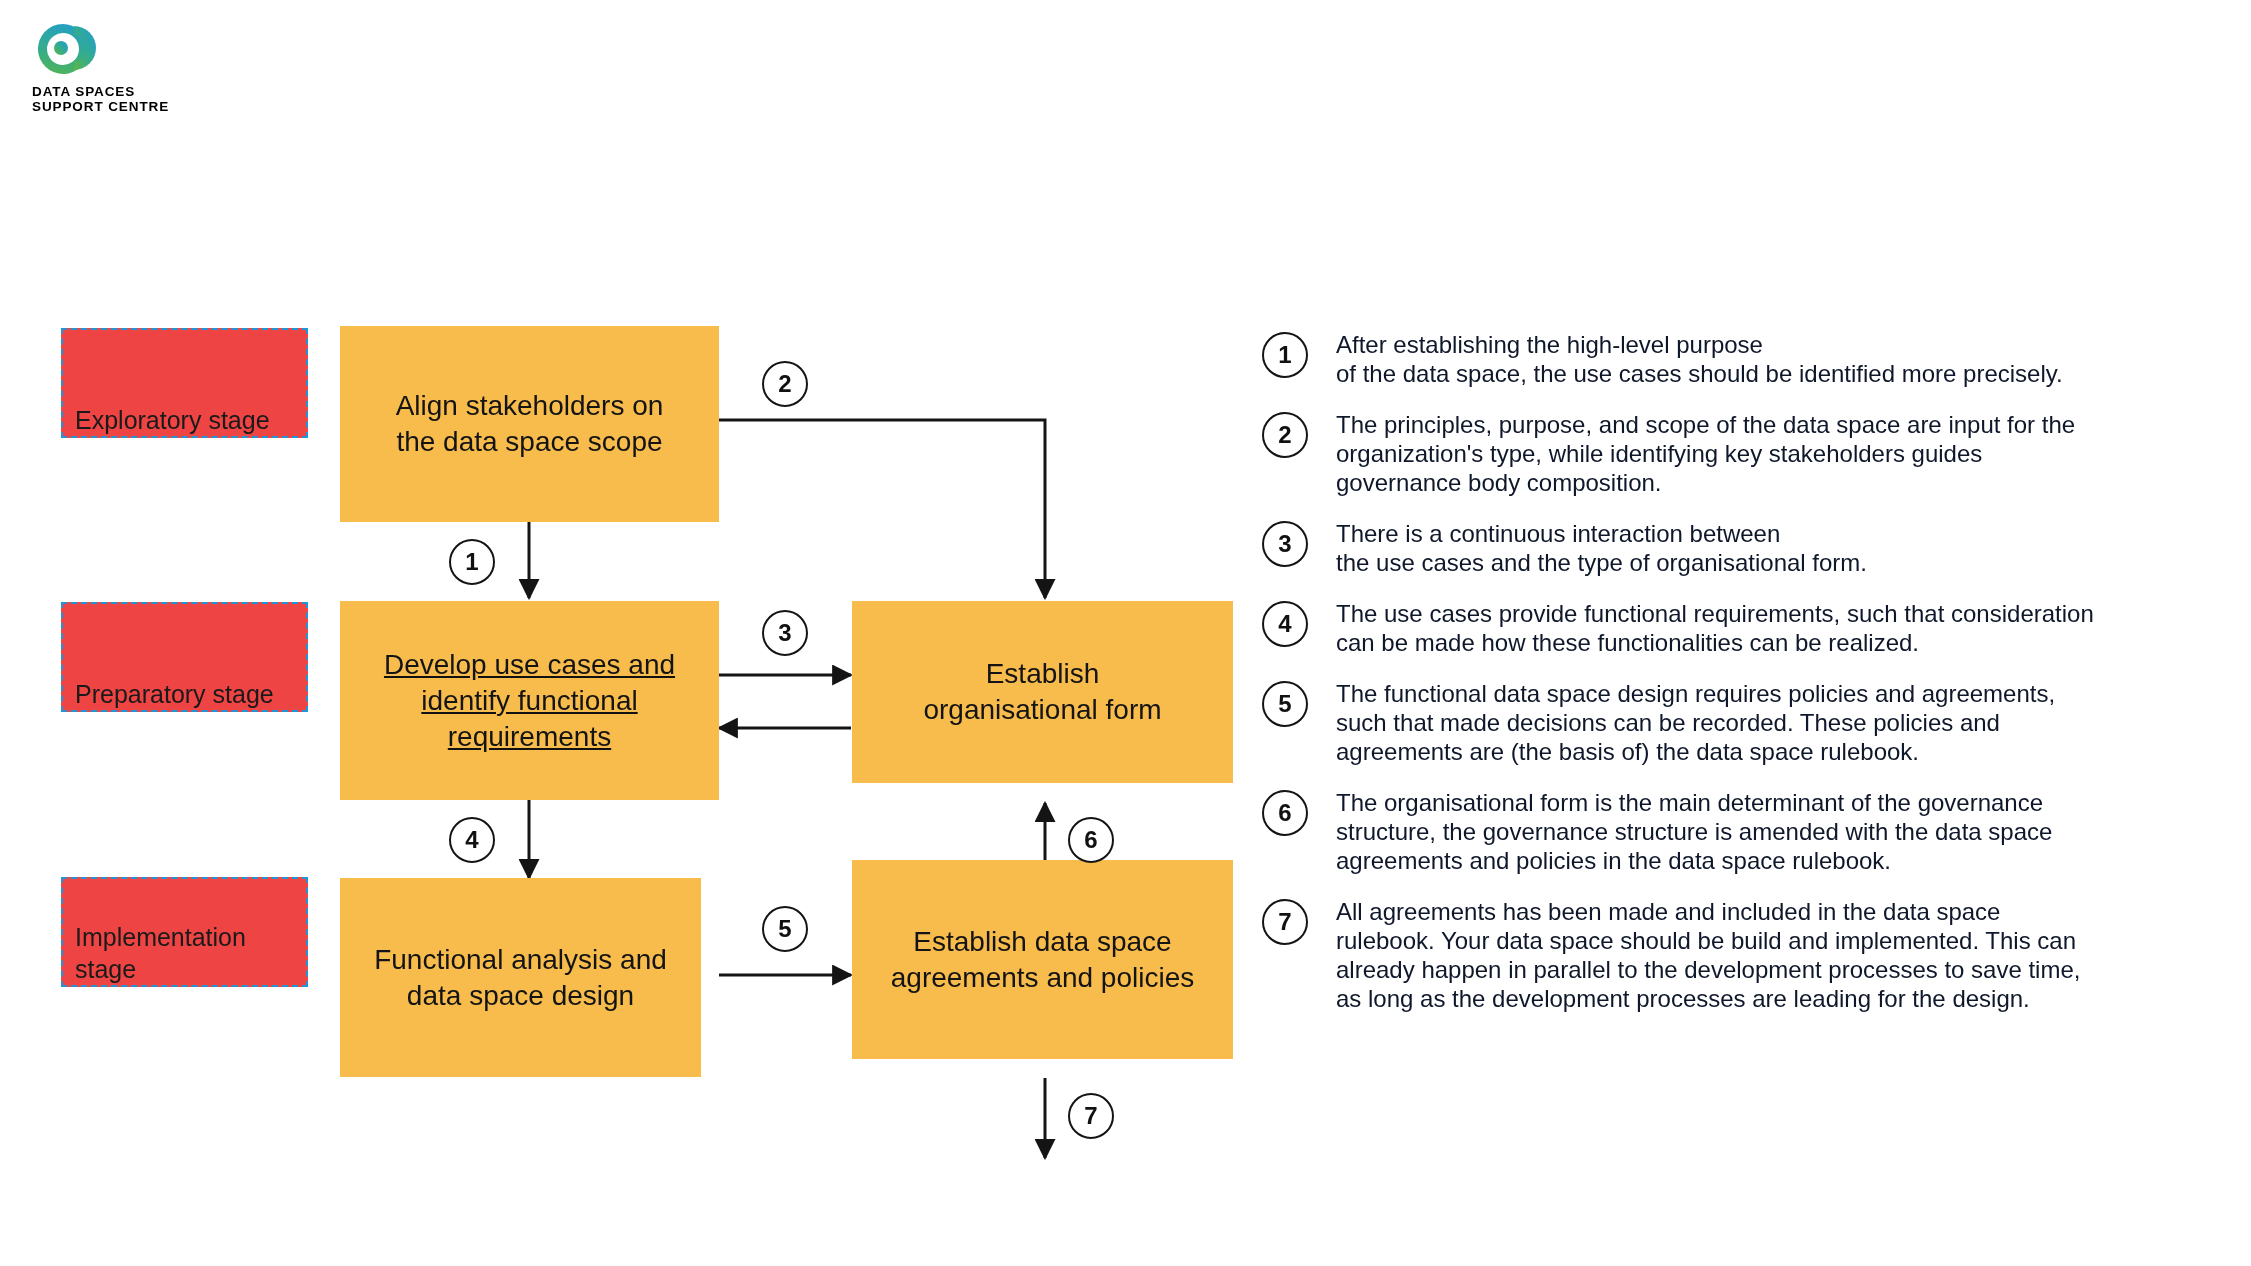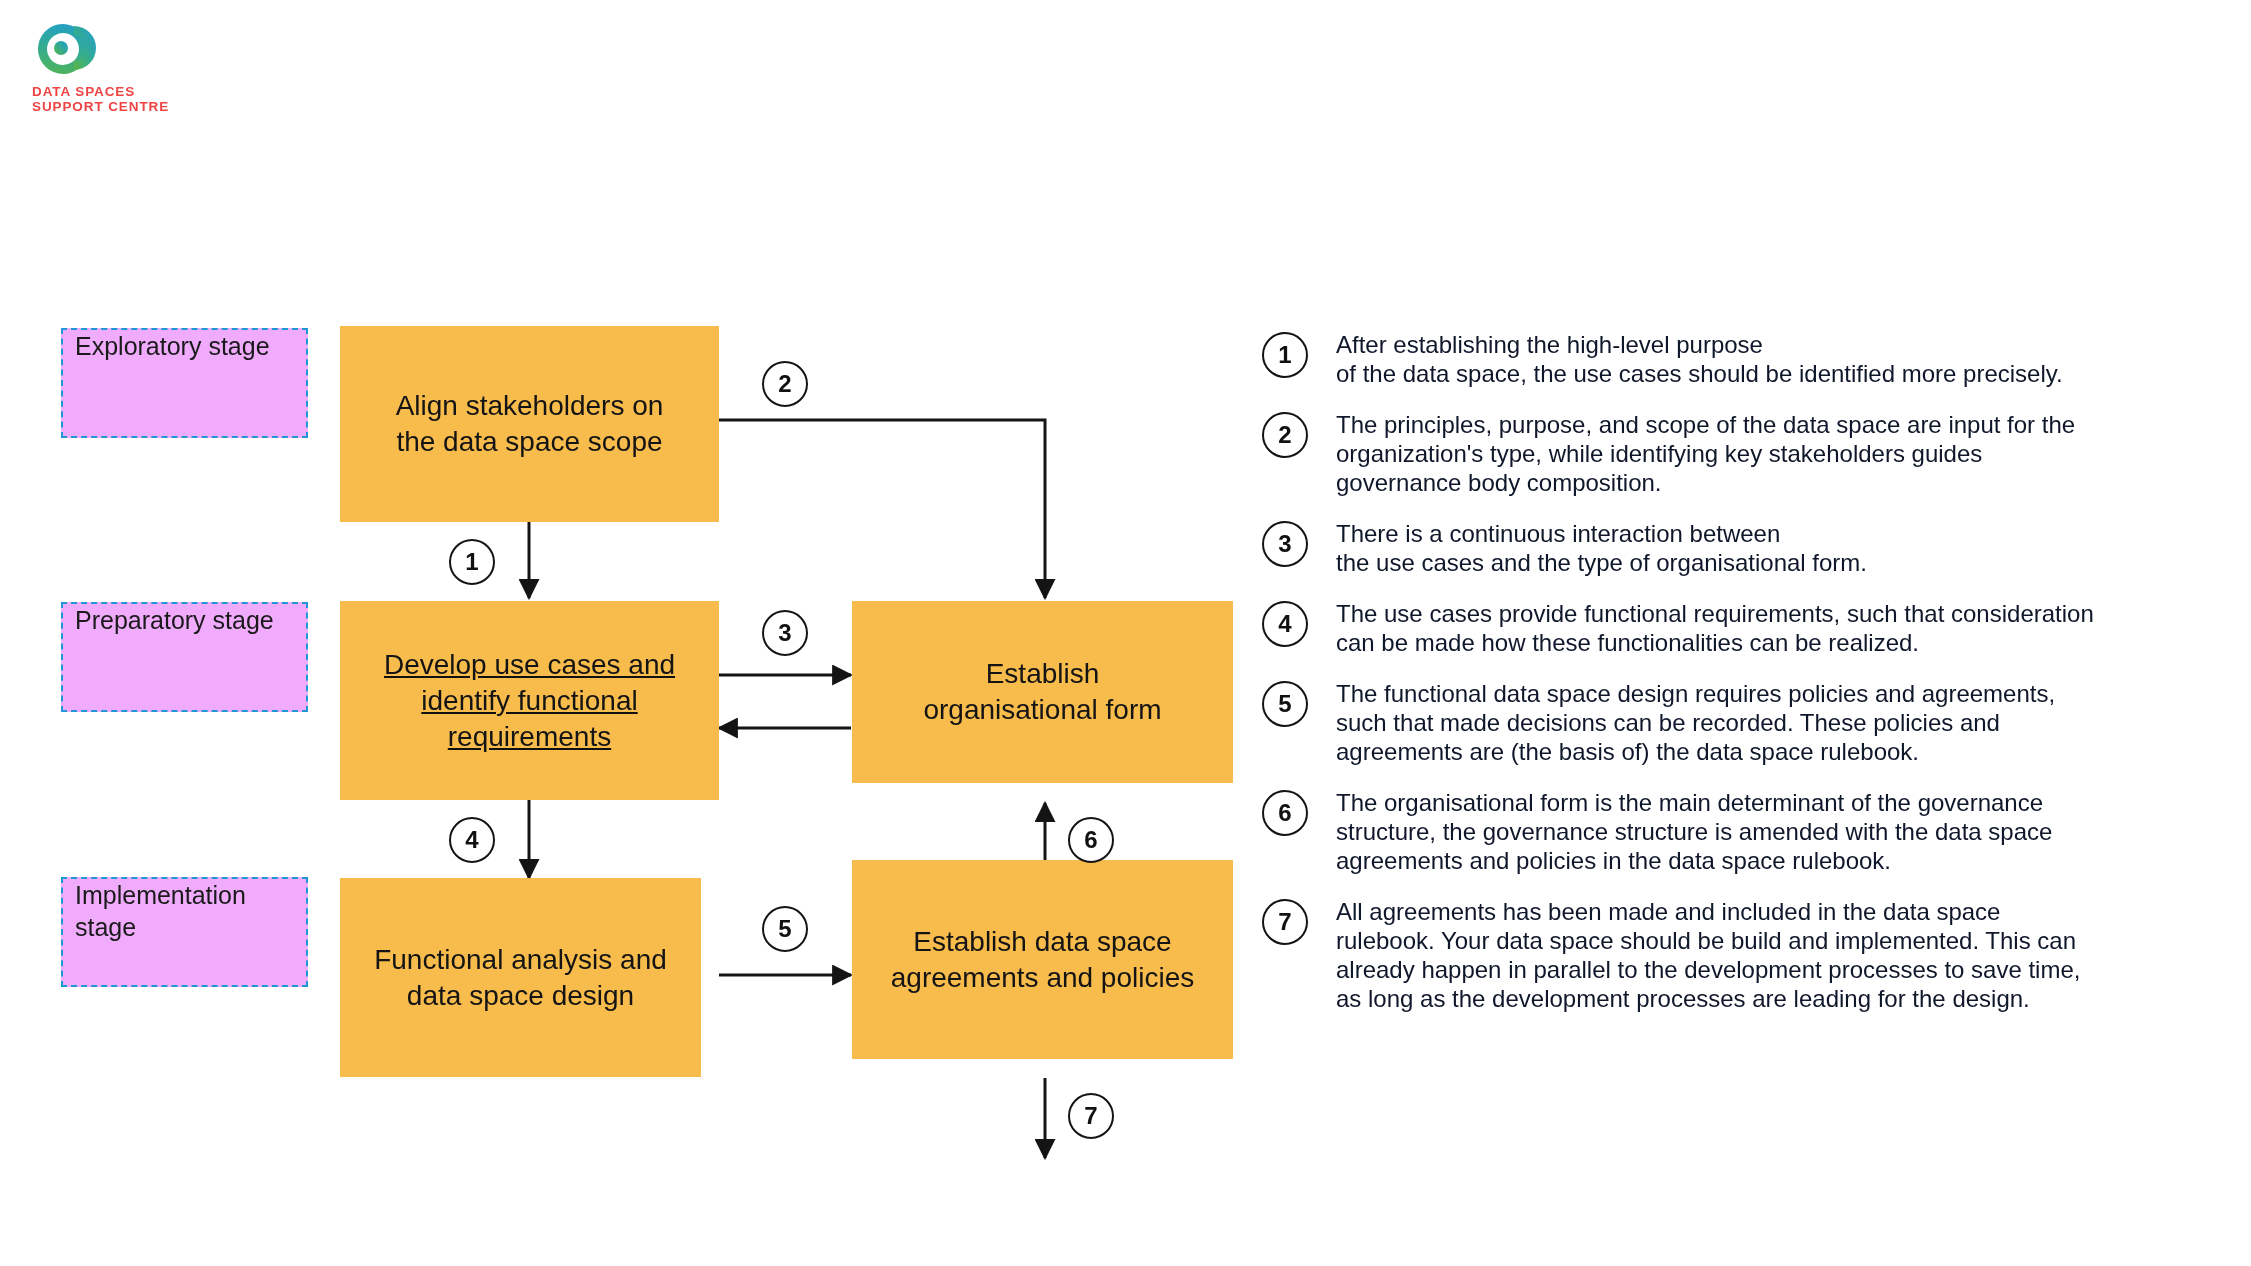--- a/index.html
+++ b/index.html
@@ -14,29 +14,29 @@
     color: #111111;
     overflow: hidden;
   }
 
   
   #logo { position: absolute; left: 30px; top: 18px; width: 210px; height: 100px; }
   #logo .mark { position: absolute; left: 0; top: 0; width: 72px; height: 62px; }
   #logo .wordmark {
     position: absolute; left: 2px; top: 66px;
     font-size: 13.5px; font-weight: bold; letter-spacing: 0.9px;
-    line-height: 15px; color: #ef4444;
+    line-height: 15px; color: #000000;
   }
 
   
   .stage-box {
     position: absolute;
     border: 2.2px dashed #2196d6;
-    background: #f0abfc;
-    display: flex; align-items: flex-start;
+    background: #ef4444;
+    display: flex; align-items: flex-end;
     padding-left: 12px;
   }
   .stage-box .stage-label {
     font-size: 25px; line-height: 32px; color: #1a1a1a;
     text-align: left;
   }
 
   
   .pbox {
     position: absolute;

